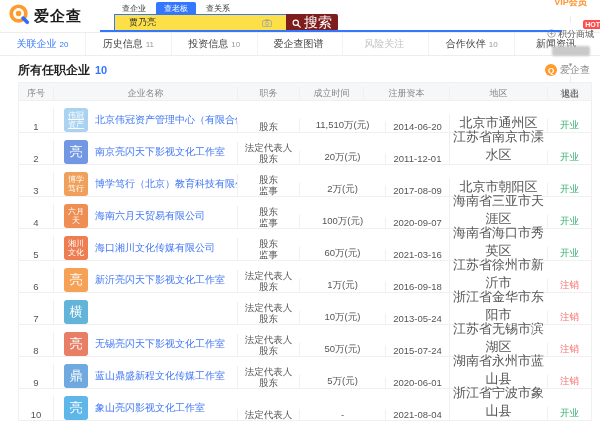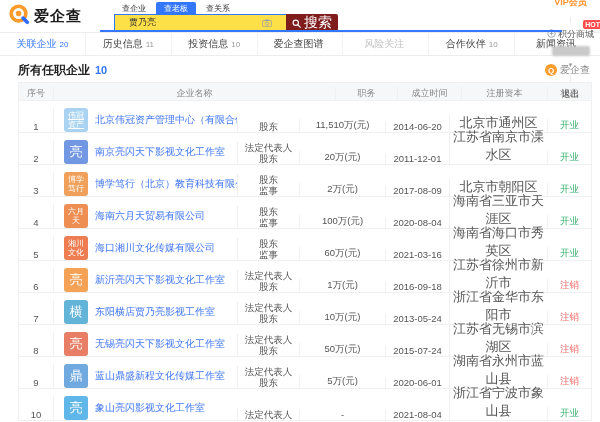--- a/index.html
+++ b/index.html
@@ -188,20 +188,21 @@
   </span>
 </div>
 
 <div class="table">
   <div class="tr thead" id="table-head">
       <div class="td c-idx">序号</div>
       <div class="td c-name">企业名称</div>
       <div class="td c-role">职务</div>
       <div class="td c-date">成立时间</div>
       <div class="td c-cap">注册资本</div>
+      <div class="td c-region">地区</div>
       <div class="td c-status">状态</div>
     </div>
   <div id="table-body">
   <div class="tr">
     <div class="td c-idx">1</div>
     <div class="td c-name">
       <span class="logo" style="background: rgb(169, 211, 240); text-decoration: underline;">
             <span>伟冠</span>
             <span>资产</span>
           </span>
@@ -260,21 +261,21 @@
             <span>六月</span>
             <span>天</span>
           </span>
       <a class="link">海南六月天贸易有限公司</a>
     </div>
     <div class="td c-role">
           <span class="role-text">股东
 监事</span>
         </div>
     <div class="td c-cap">100万(元)</div>
-    <div class="td c-date">2020-08-04</div>
+    <div class="td c-date">2020-09-07</div>
     <div class="td c-region">海南省三亚市天涯区</div>
     <div class="td c-status st-open">开业</div>
   </div>
 
   <div class="tr">
     <div class="td c-idx">5</div>
     <div class="td c-name">
       <span class="logo" style="background: rgb(238, 126, 82);">
             <span>湘川</span>
             <span>文化</span>
@@ -308,21 +309,20 @@
     <div class="td c-region">江苏省徐州市新沂市</div>
     <div class="td c-status st-closed">注销</div>
   </div>
 
   <div class="tr">
     <div class="td c-idx">7</div>
     <div class="td c-name">
       <span class="logo single" style="background: rgb(98, 180, 216);">
             <span>横</span>
           </span>
-      <a class="link">东阳横店贾乃亮影视工作室</a>
     </div>
     <div class="td c-role">
           <span class="role-text">法定代表人
 股东</span>
         </div>
     <div class="td c-cap">10万(元)</div>
     <div class="td c-date">2013-05-24</div>
     <div class="td c-region">浙江省金华市东阳市</div>
     <div class="td c-status st-closed">注销</div>
   </div>

